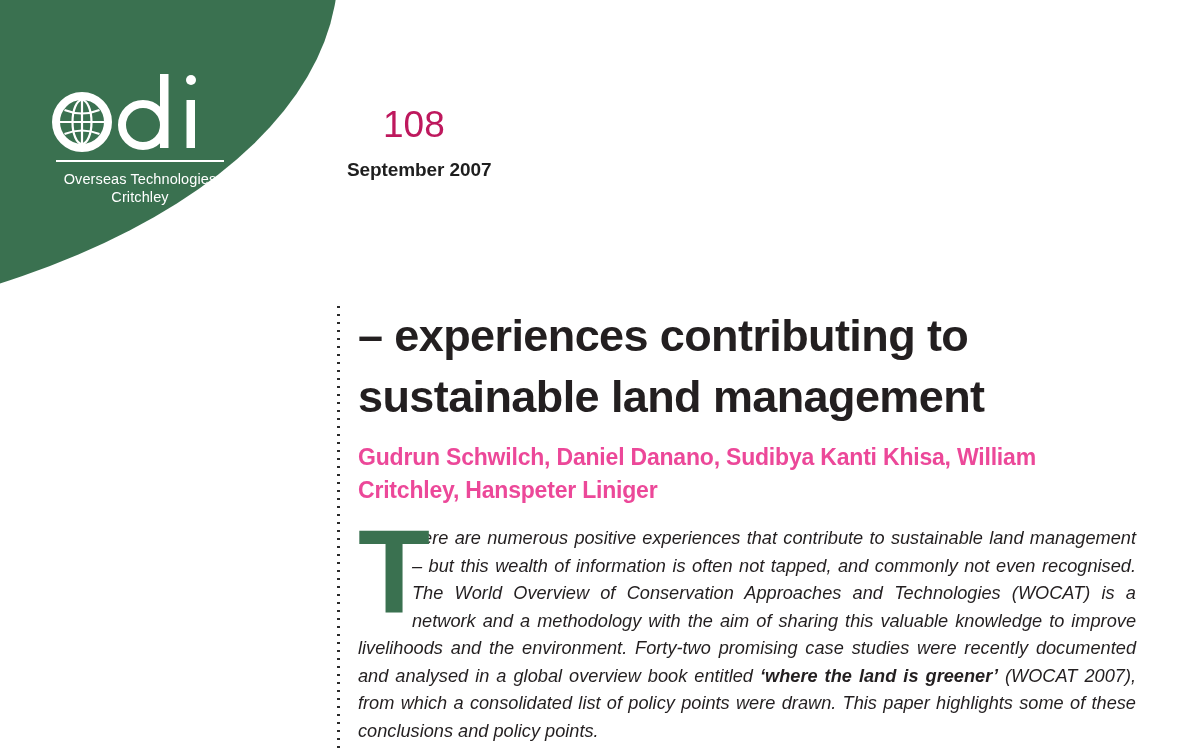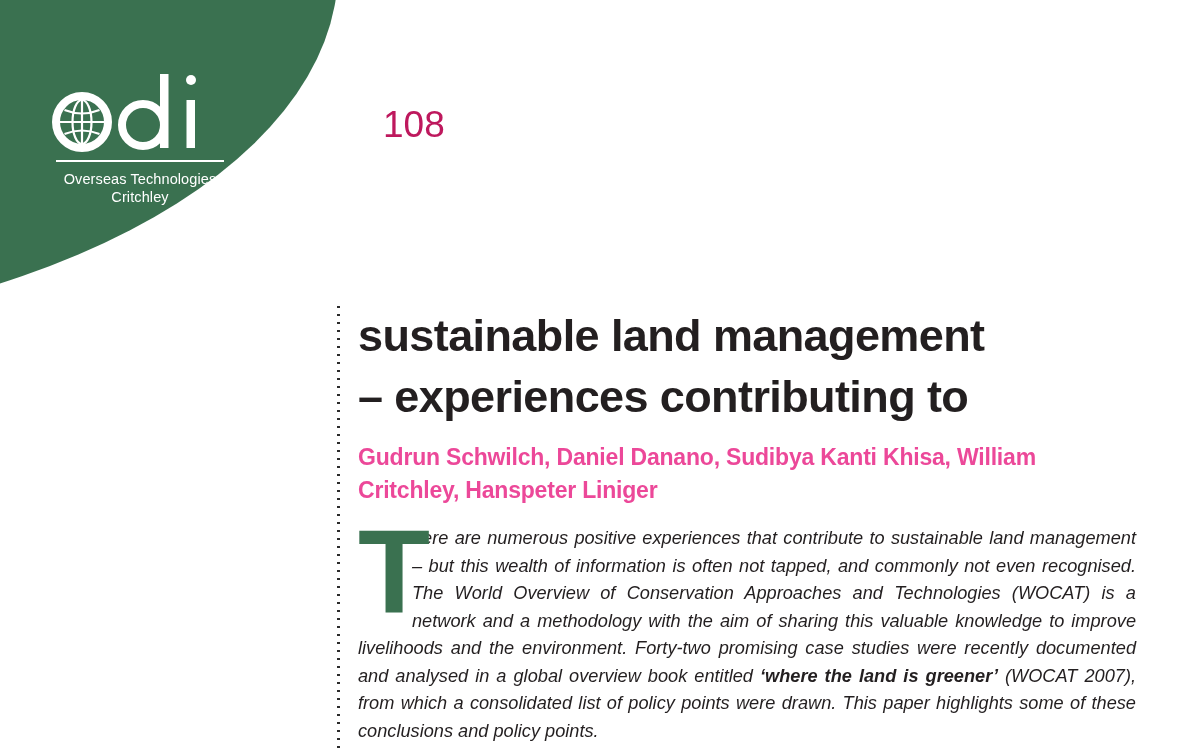--- a/index.html
+++ b/index.html
@@ -251,26 +251,27 @@
       <div>Critchley</div>
     </div>
   </div>
 
   <div class="dotted-rule"></div>
 
   <div class="header">
     <div class="series-row">
       <div class="issue-number">108</div>
     </div>
+    <div class="issue-date">September 2007</div>
   </div>
 
   <div class="article">
     <div class="article-title">
+      <span class="line-plain">– experiences contributing to</span>
       <span class="line-plain">sustainable land management</span>
-      <span class="line-plain">– experiences contributing to</span>
     </div>
 
     <div class="authors">Gudrun Schwilch, Daniel Danano, Sudibya Kanti Khisa, William Critchley, Hanspeter Liniger</div>
 
     <div class="lede-wrap">
       <div class="dropcap">
         <span>T</span>
       </div>
       <p class="lede">
         <span class="float-cap"></span><span>here are numerous positive experiences that contribute to sustainable land management – but this wealth of information is often not tapped, and commonly not even recognised. The World Overview of Conservation Approaches and Technologies (WOCAT) is a network and a methodology with the aim of sharing this valuable knowledge to improve livelihoods and the environment. Forty-two promising case studies were recently documented and analysed in a global overview book entitled </span><b>‘where the land is greener’</b><span> (WOCAT 2007), from which a consolidated list of policy points were drawn. This paper highlights some of these conclusions and policy points.</span>

